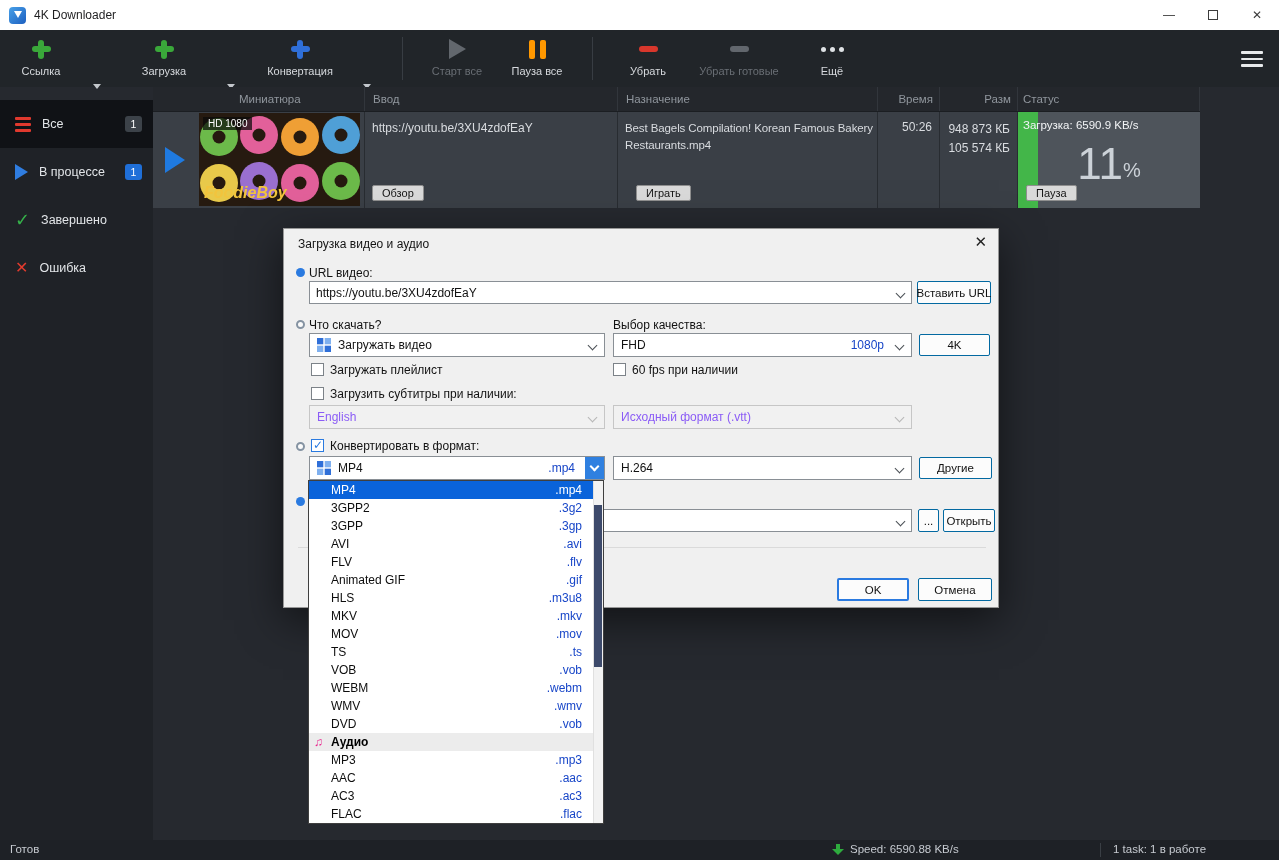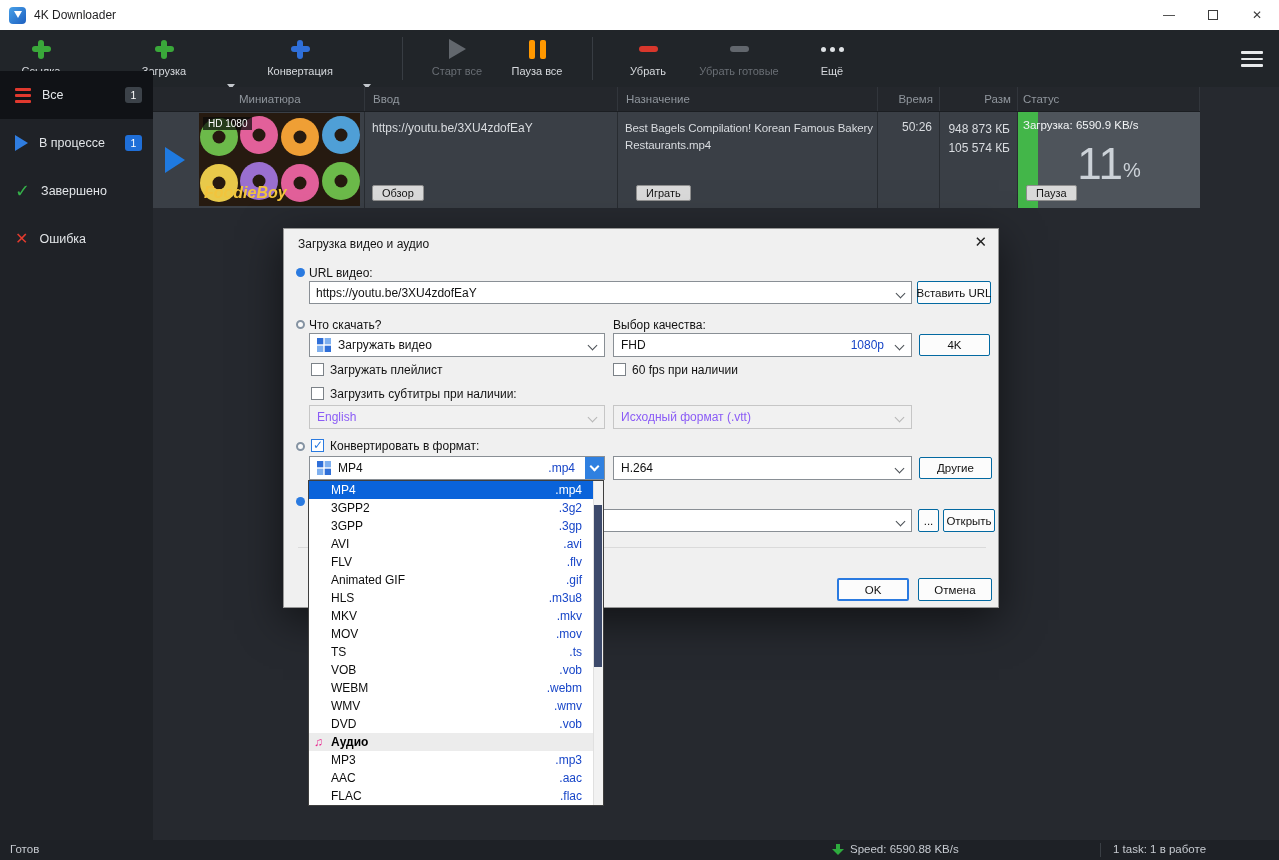--- a/index.html
+++ b/index.html
@@ -30,21 +30,21 @@
   .pausei span{width:6px;height:19px;background:#ff9800;border-radius:2px}
   .minusi{width:19px;height:6px;border-radius:3px;background:var(--c)}
   .dotsi{display:flex;gap:4px}
   .dotsi span{width:5px;height:5px;border-radius:50%;background:#dfe2e5}
   .caret{position:absolute;top:54px;width:0;height:0;border-left:4.5px solid transparent;border-right:4.5px solid transparent;border-top:5.5px solid #c3c7cc;cursor:pointer}
   .tsep{position:absolute;top:7px;bottom:7px;width:1px;background:#383d43}
   .burger{position:absolute;right:16px;top:21px;display:flex;flex-direction:column;gap:4px;cursor:pointer}
   .burger span{width:22px;height:2.5px;background:#e8eaec;border-radius:1px}
 
   
-  .sidebar{position:absolute;left:0;top:71px;width:153px;bottom:20px;background:#1f2227}
+  .sidebar{position:absolute;left:0;top:100px;width:153px;bottom:20px;background:#1f2227}
   .sitem{height:48px;display:flex;align-items:center;padding-left:15px;gap:11px;position:relative;cursor:pointer}
   .sitem.sel{background:#101216}
   .slab{font-size:12.5px;color:#e2e5e8}
   .sbadge{position:absolute;right:11px;top:16px;min-width:17px;height:16px;border-radius:3px;color:#fff;font-size:10.5px;display:flex;align-items:center;justify-content:center;padding:0 4px}
   .sbadge.gray{background:#3c4249}
   .sbadge.blue{background:#1f6fd8}
   .lines-red{display:flex;flex-direction:column;gap:3px}
   .lines-red span{width:16px;height:3px;background:#e0392e;border-radius:1px}
   .tri-blue{width:0;height:0;border-left:13px solid #2f7de0;border-top:8px solid transparent;border-bottom:8px solid transparent}
   .chk-green{color:#35b24a;font-size:18px;font-weight:700;line-height:1}
@@ -475,20 +475,24 @@
     </div>
     <div class="ddi">
       <span>MP3</span>
       <span class="ext">.mp3</span>
     </div>
     <div class="ddi">
       <span>AAC</span>
       <span class="ext">.aac</span>
     </div>
     <div class="ddi">
+      <span>AC3</span>
+      <span class="ext">.ac3</span>
+    </div>
+    <div class="ddi">
       <span>FLAC</span>
       <span class="ext">.flac</span>
     </div>
     <div class="ddsb">
       <div class="ddth"></div>
     </div>
   </div>
 
 </div>
 

